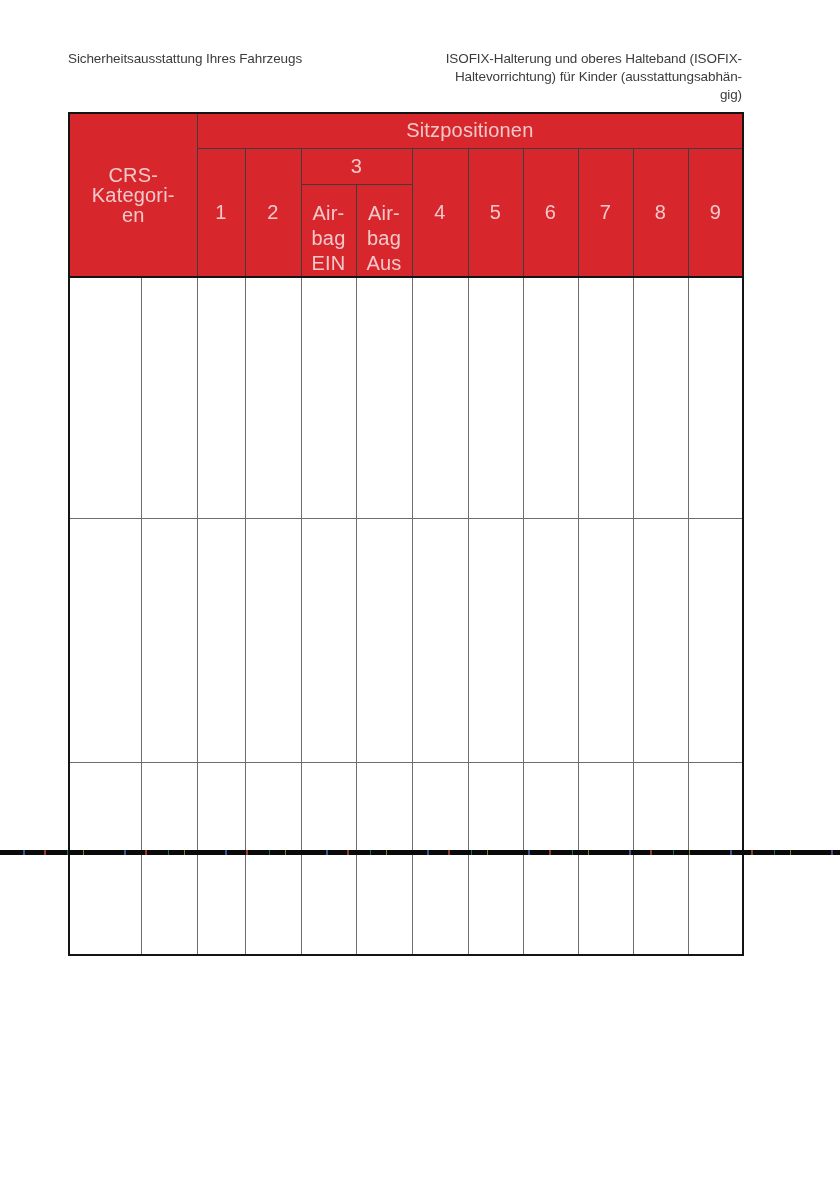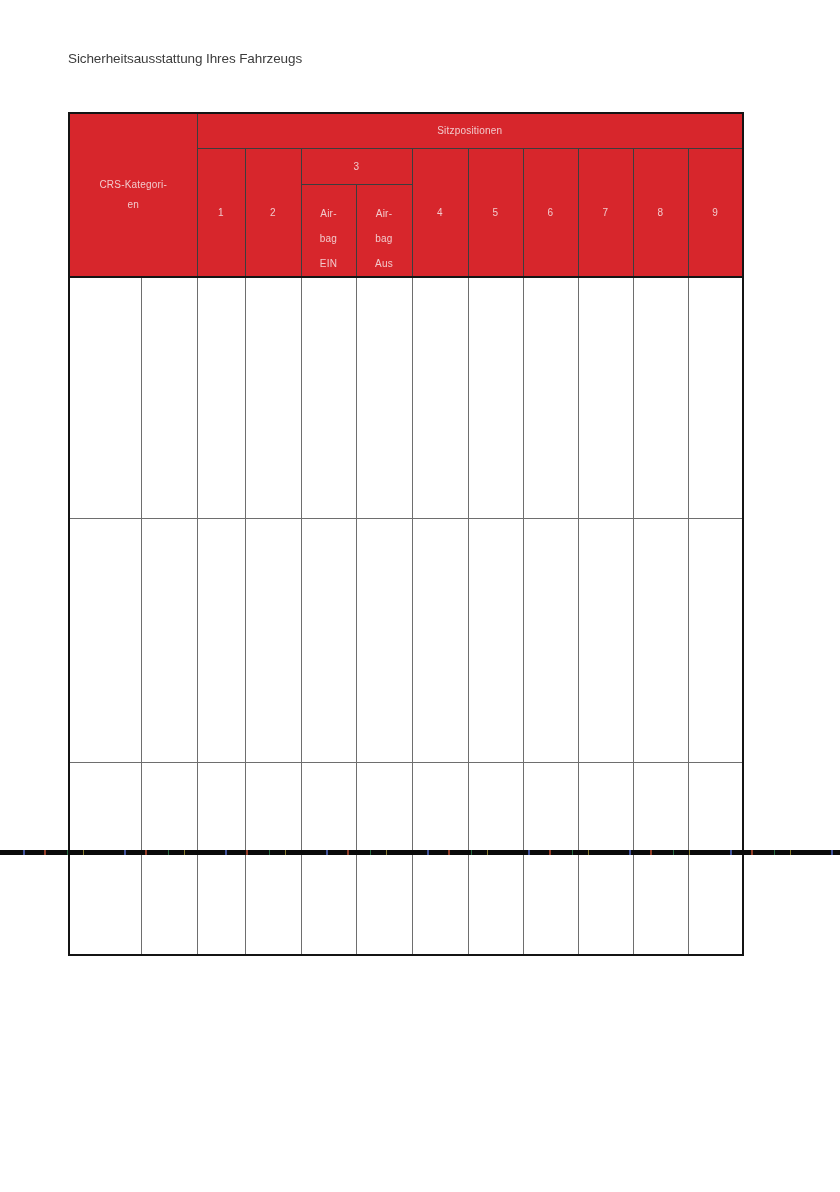--- a/index.html
+++ b/index.html
@@ -36,21 +36,21 @@
     width: 674px;
     border-collapse: collapse;
     table-layout: fixed;
     border: 2px solid var(--grid-outer, #141414);
   }
 
   thead th {
     background: var(--header-red, #D7262C);
     color: var(--header-text, #F2C9CB);
     font-weight: normal;
-    font-size: 10px;
+    font-size: 20px;
     text-align: center;
     vertical-align: middle;
     border: 1px solid var(--grid-header, #3D3D3D);
     letter-spacing: 0.2px;
   }
   thead tr.h-top    { height: 35px; }
   thead tr.h-mid    { height: 36px; }
   thead tr.h-bottom { height: 87px; }
   thead tr.h-bottom th { vertical-align: middle; }
 
@@ -89,20 +89,25 @@
         transparent 84px 101px);
   }
 </style>
 </head>
 <body>
 
 <div class="page">
 
   <div class="doc-header">
     <div class="doc-header-left">Sicherheitsausstattung Ihres Fahrzeugs</div>
+    <div class="doc-header-right">
+      <span>ISOFIX-Halterung und oberes Halteband (ISOFIX-</span><br>
+      <span>Haltevorrichtung) für Kinder (ausstattungsabhän-</span><br>
+      <span>gig)</span>
+    </div>
   </div>
 
   <table class="crs-table">
     <colgroup>
       <col style="width:72px">
         <col style="width:56px">
         <col style="width:48px">
       <col style="width:56px">
         <col style="width:55px">
         <col style="width:56px">

